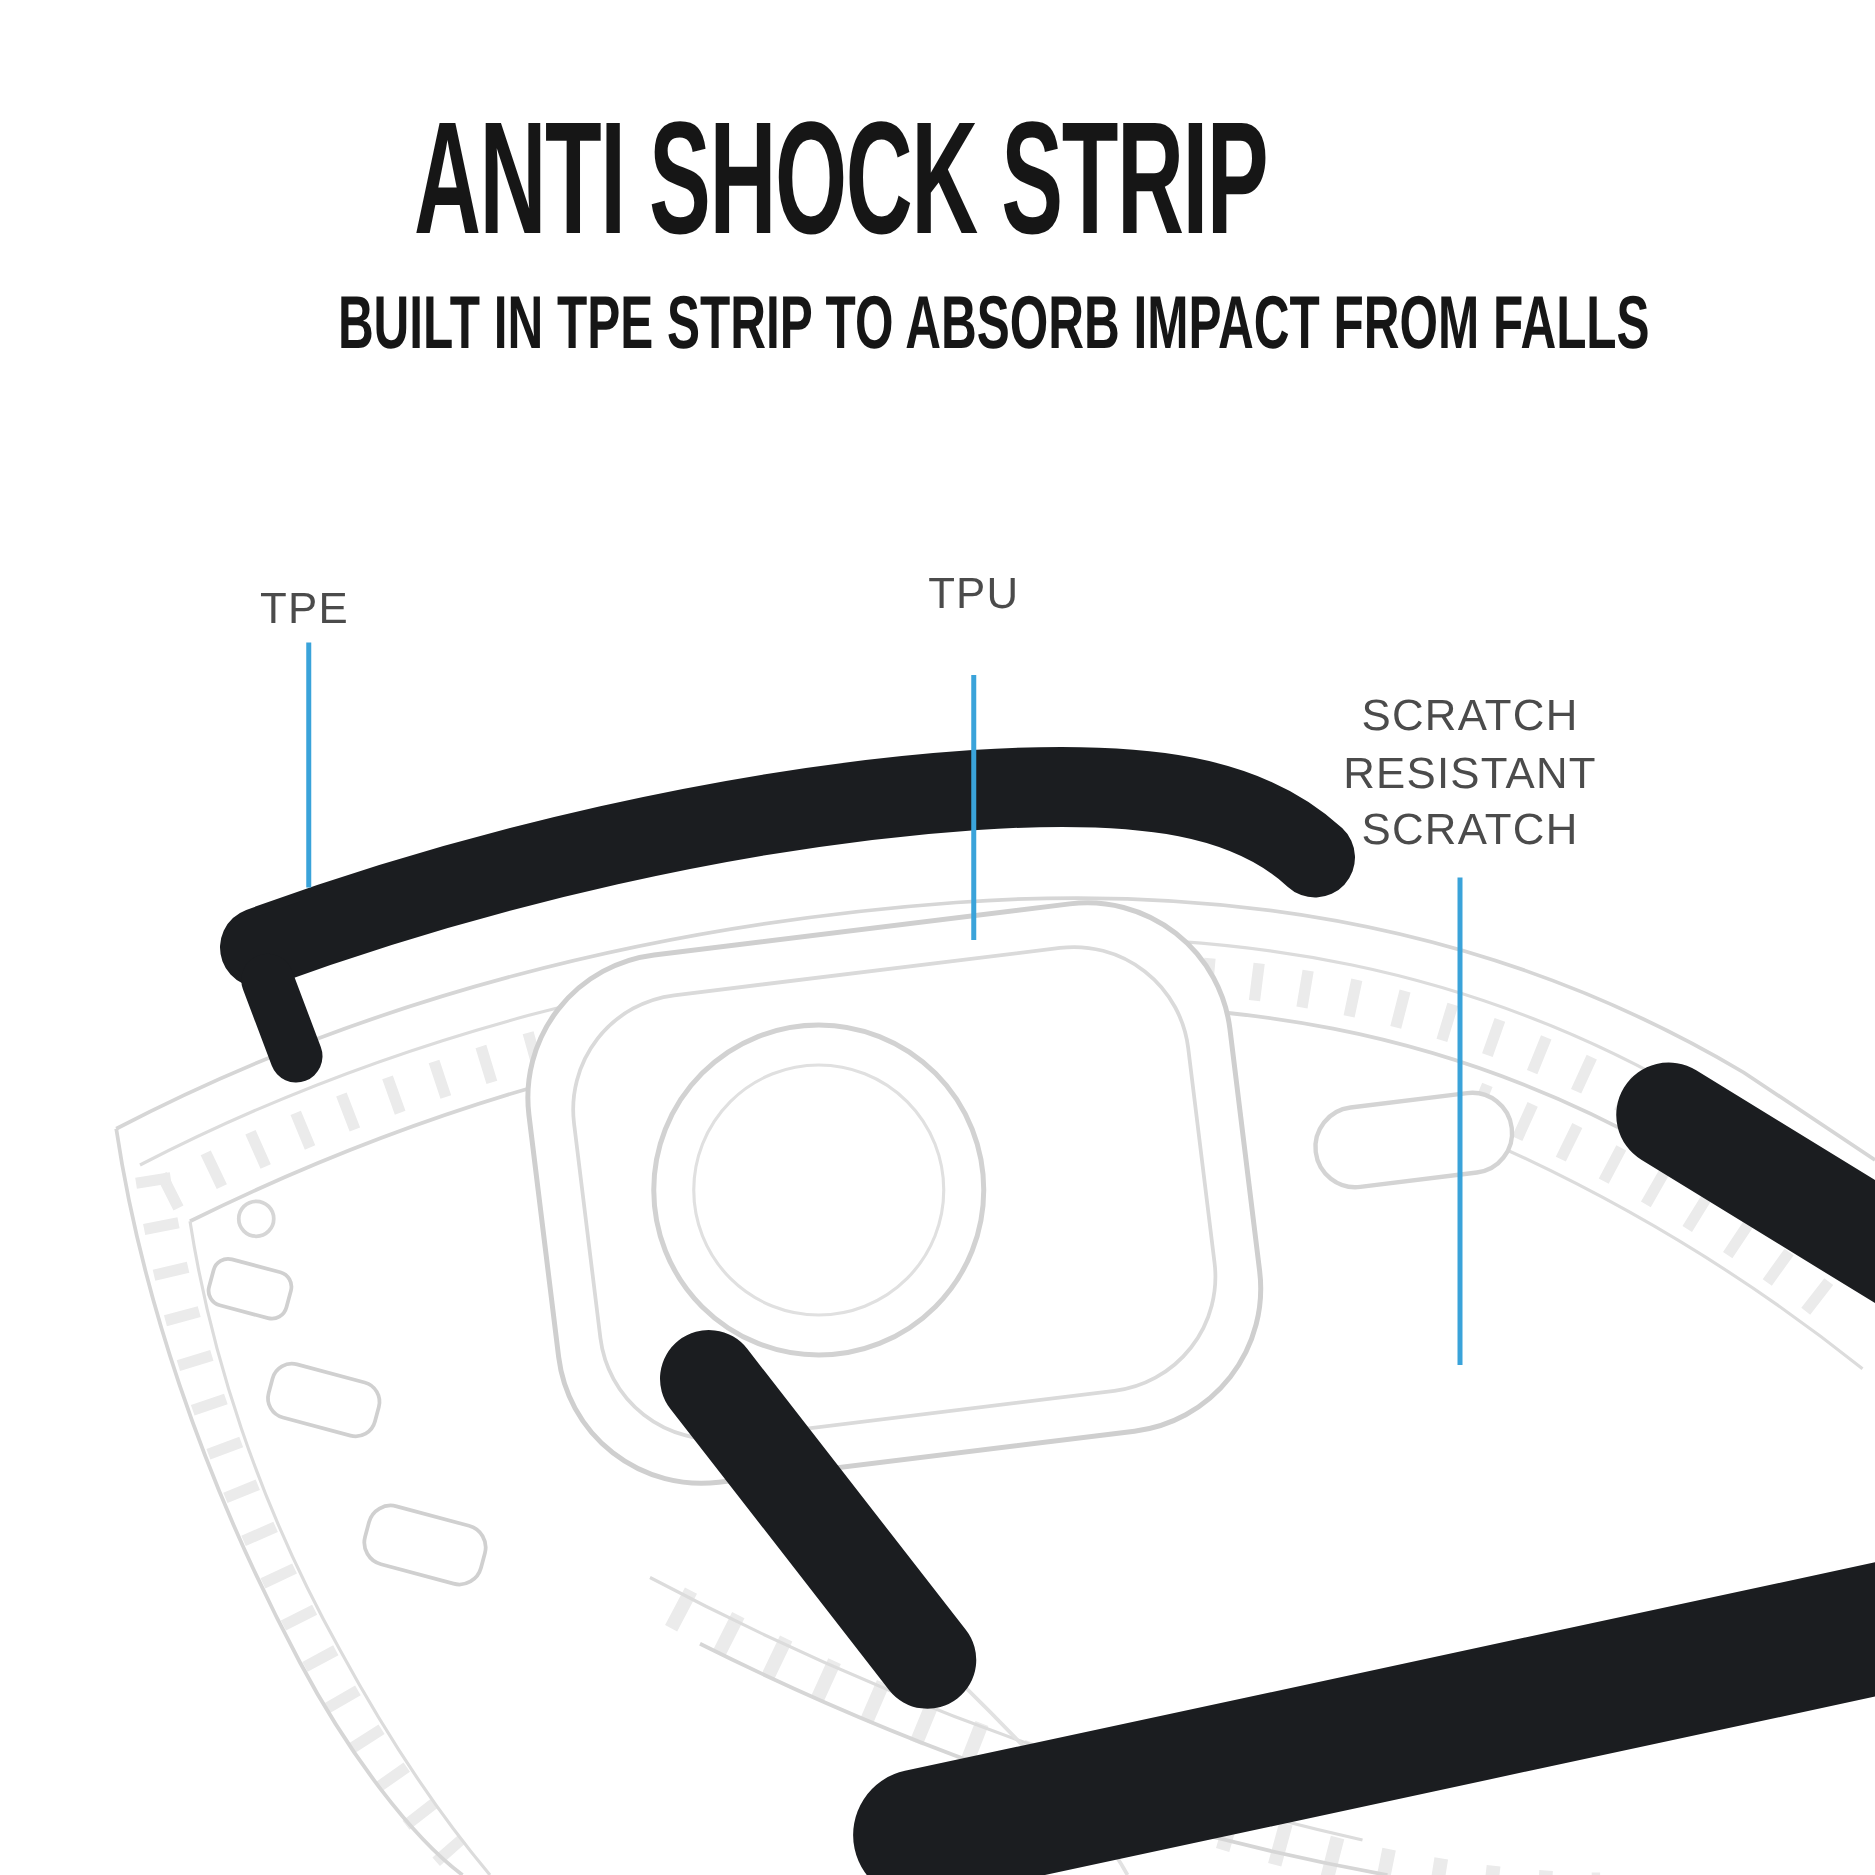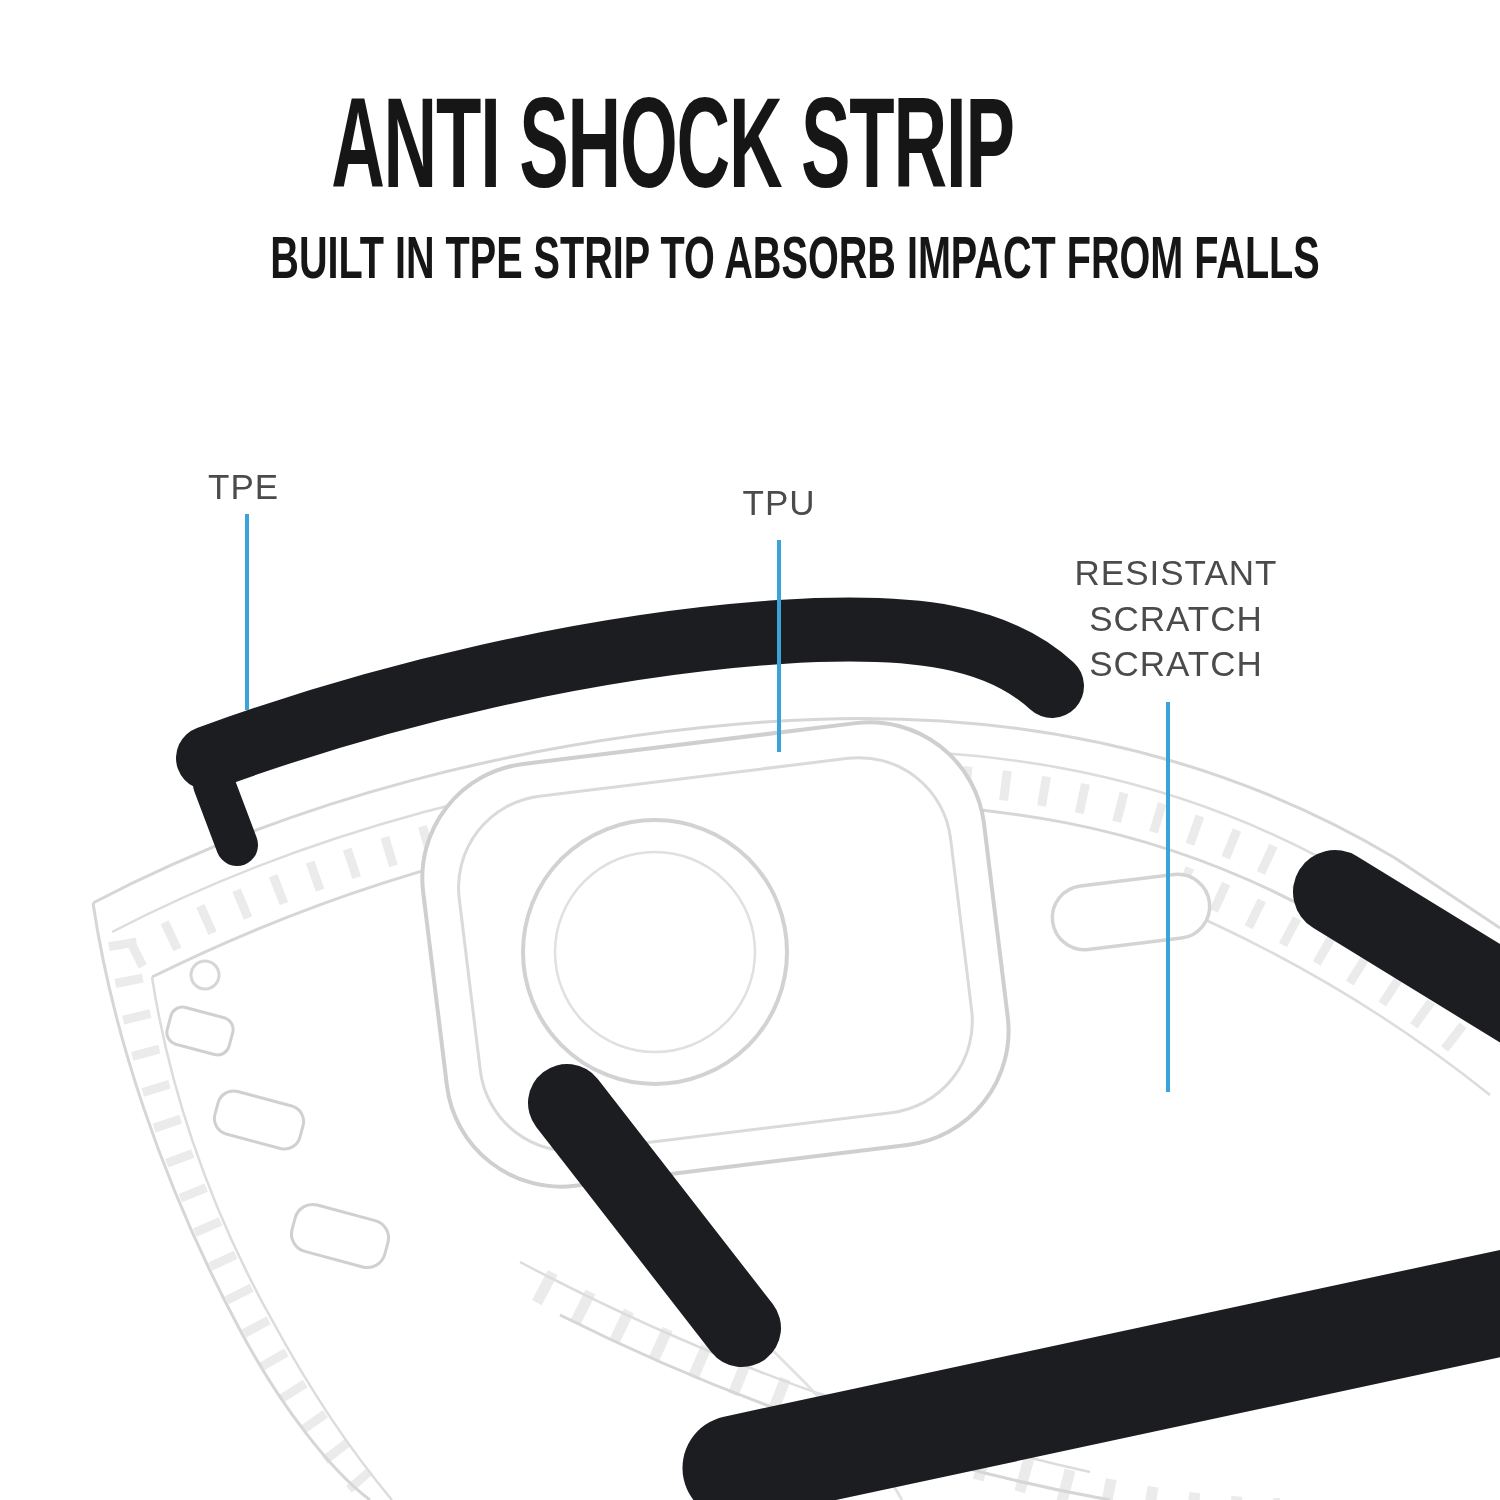--- a/index.html
+++ b/index.html
@@ -33,21 +33,21 @@
     font-size:60px;font-weight:700;line-height:1.2;
     letter-spacing:0px;color:var(--title-text);
     transform:scaleX(0.66);transform-origin:center center;
   }
   .callout-label{
     position:absolute;color:var(--label-text);
     font-size:35px;font-weight:400;letter-spacing:1px;line-height:1.3;
     white-space:nowrap;
   }
   .callout-tpe{left:208px;top:464px;}
-  .callout-tpu{left:779px;top:480px;transform:translateX(-50%);}
+  .callout-tpu{left:779px;top:452px;transform:translateX(-50%);}
   .callout-scratch{left:1176px;top:550px;transform:translateX(-50%);text-align:center;}
   svg.illustration{position:absolute;left:0;top:0;}
   .case-line{stroke:var(--case-line);fill:none;}
   .case-line-light{stroke:var(--case-line-light);fill:none;}
   .rib{stroke:var(--rib-fill);fill:none;}
   .strip{stroke:var(--strip-black);fill:none;}
   .leader{stroke:var(--leader-line);stroke-width:4;}
 </style>
 </head>
 <body>
@@ -111,18 +111,18 @@
     <g>
       <line class="leader" x1="247" y1="514" x2="247" y2="710"></line>
       <line class="leader" x1="779" y1="540" x2="779" y2="752"></line>
       <line class="leader" x1="1168" y1="702" x2="1168" y2="1092"></line>
     </g>
   </svg>
 
   <div class="callout-label callout-tpe">TPE</div>
   <div class="callout-label callout-tpu">TPU</div>
   <div class="callout-label callout-scratch">
+    <div>SCRATCH</div>
     <div>RESISTANT</div>
-    <div>SCRATCH</div>
     <div>SCRATCH</div>
   </div>
 
 </div>
 
 </body></html>

